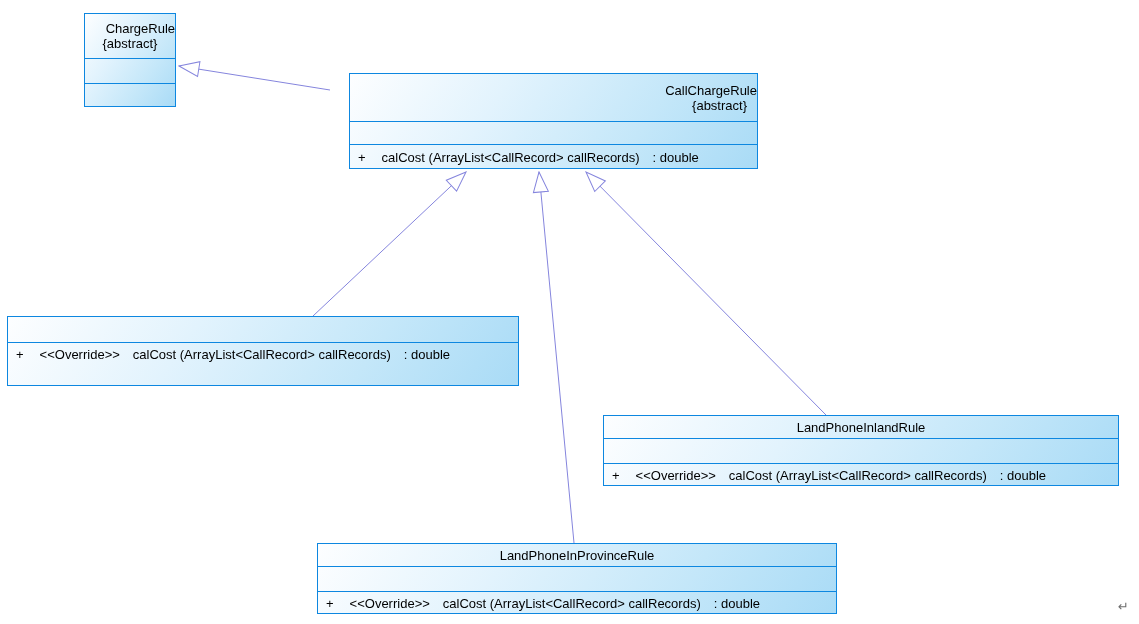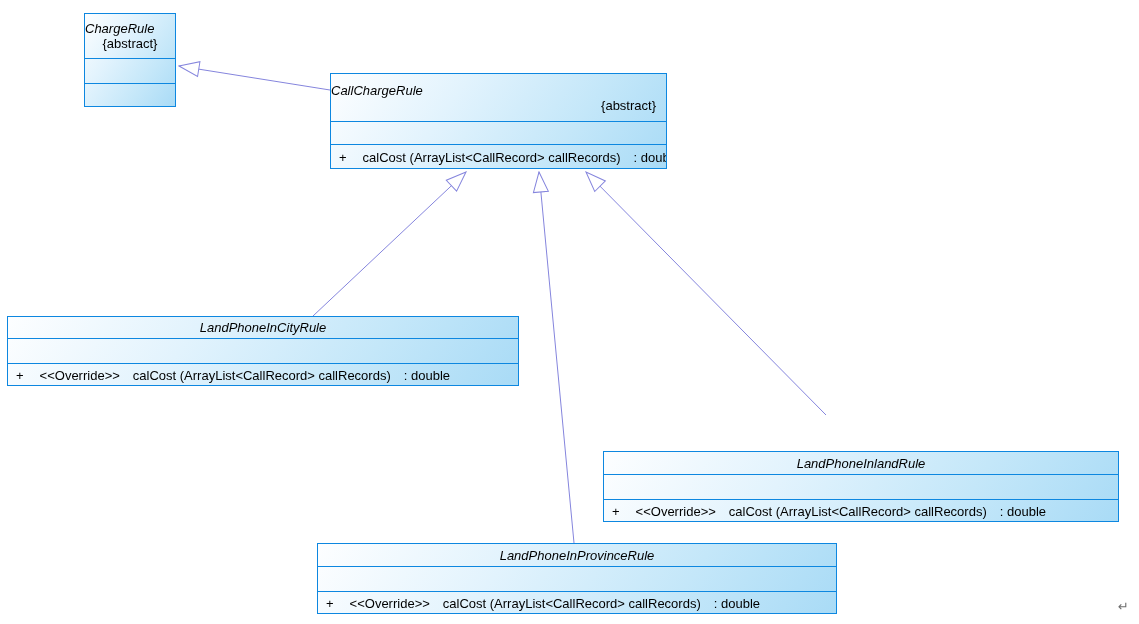--- a/index.html
+++ b/index.html
@@ -43,21 +43,21 @@
   .title-one {
     display: flex;
     align-items: center;
     justify-content: center;
   }
   .title-two {
     display: flex;
     flex-direction: column;
     justify-content: center;
   }
-  .cname { text-align: left; font-style: italic; }
+  .cname { text-align: right; }
   .cstereo-center { text-align: center; }
   .cstereo-right { text-align: right; padding-right: 10px; }
   .method-row {
     display: flex;
     align-items: center;
     padding-left: 8px;
     white-space: pre;
   }
   .m-vis { margin-right: 16px; }
   .m-st  { margin-right: 13px; }
@@ -98,47 +98,44 @@
 
   <div class="uml-box" style="left:84px; top:13px; width:92px; height:94px;">
     <div class="compart title-two" style="height:44px;">
       <div class="cname">ChargeRule</div>
       <div class="cstereo-center">{abstract}</div>
     </div>
     <div class="compart" style="height:25px;"></div>
     <div class="compart" style="height:25px;"></div>
   </div>
 
-  <div class="uml-box" style="left:330px; top:73px; width:337px; height:96px;">
+  <div class="uml-box" style="left:349px; top:73px; width:409px; height:96px;">
     <div class="compart title-two" style="height:47px;">
       <div class="cname">CallChargeRule</div>
       <div class="cstereo-right">{abstract}</div>
     </div>
     <div class="compart" style="height:23px;"></div>
     <div class="compart method-row" style="height:26px;">
       <span class="m-vis">+</span>
       <span class="m-sig">calCost (ArrayList&lt;CallRecord&gt; callRecords)</span>
       <span>: double</span>
     </div>
   </div>
 
   <div class="uml-box" style="left:7px; top:316px; width:512px; height:70px;">
-    <div class="compart title-one" style="height:21px;">
-      <div class="cname">LandPhoneInCityRule</div>
-    </div>
     <div class="compart" style="height:25px;"></div>
     <div class="compart method-row" style="height:24px;">
       <span class="m-vis">+</span>
       <span class="m-st">&lt;&lt;Override&gt;&gt;</span>
       <span class="m-sig">calCost (ArrayList&lt;CallRecord&gt; callRecords)</span>
       <span>: double</span>
     </div>
   </div>
 
-  <div class="uml-box" style="left:603px; top:415px; width:516px; height:71px;margin-top:36px;">
+  <div class="uml-box" style="left:603px; top:415px; width:516px; height:71px;">
     <div class="compart title-one" style="height:22px;">
       <div class="cname">LandPhoneInlandRule</div>
     </div>
     <div class="compart" style="height:25px;"></div>
     <div class="compart method-row" style="height:24px;">
       <span class="m-vis">+</span>
       <span class="m-st">&lt;&lt;Override&gt;&gt;</span>
       <span class="m-sig">calCost (ArrayList&lt;CallRecord&gt; callRecords)</span>
       <span>: double</span>
     </div>

